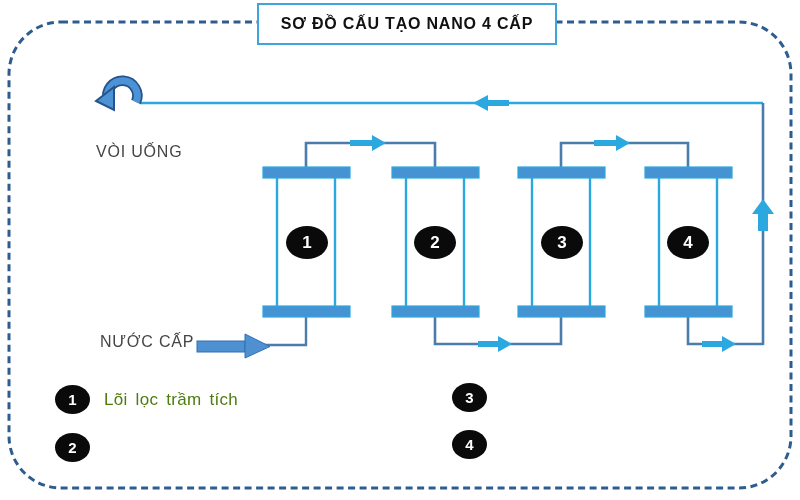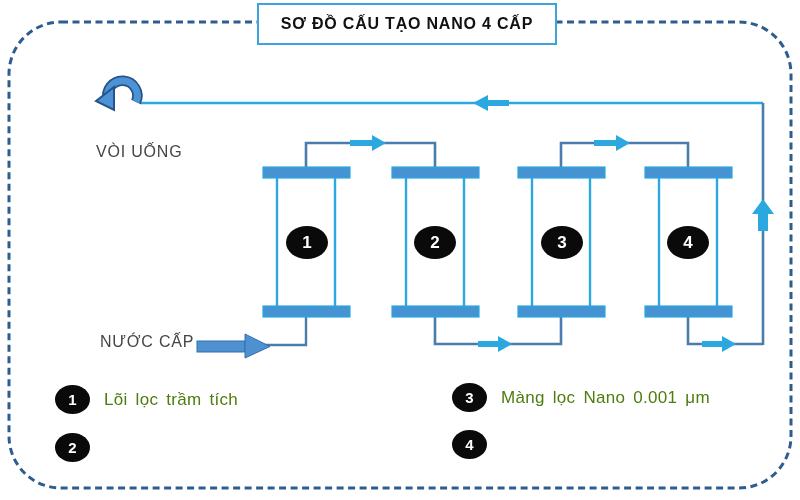--- a/index.html
+++ b/index.html
@@ -157,19 +157,18 @@
 
   <div id="legend-row-1" class="legend-row">
     <div class="legend-badge">1</div>
     <div class="legend-label">Lõi lọc trầm tích</div>
   </div>
   <div id="legend-row-2" class="legend-row">
     <div class="legend-badge">2</div>
   </div>
   <div id="legend-row-3" class="legend-row">
     <div class="legend-badge">3</div>
-    <div class="legend-label">Màng lọc Nano 0.001 μm</div>
   </div>
   <div id="legend-row-4" class="legend-row">
     <div class="legend-badge">4</div>
   </div>
 
 </div>
 
 </body></html>

